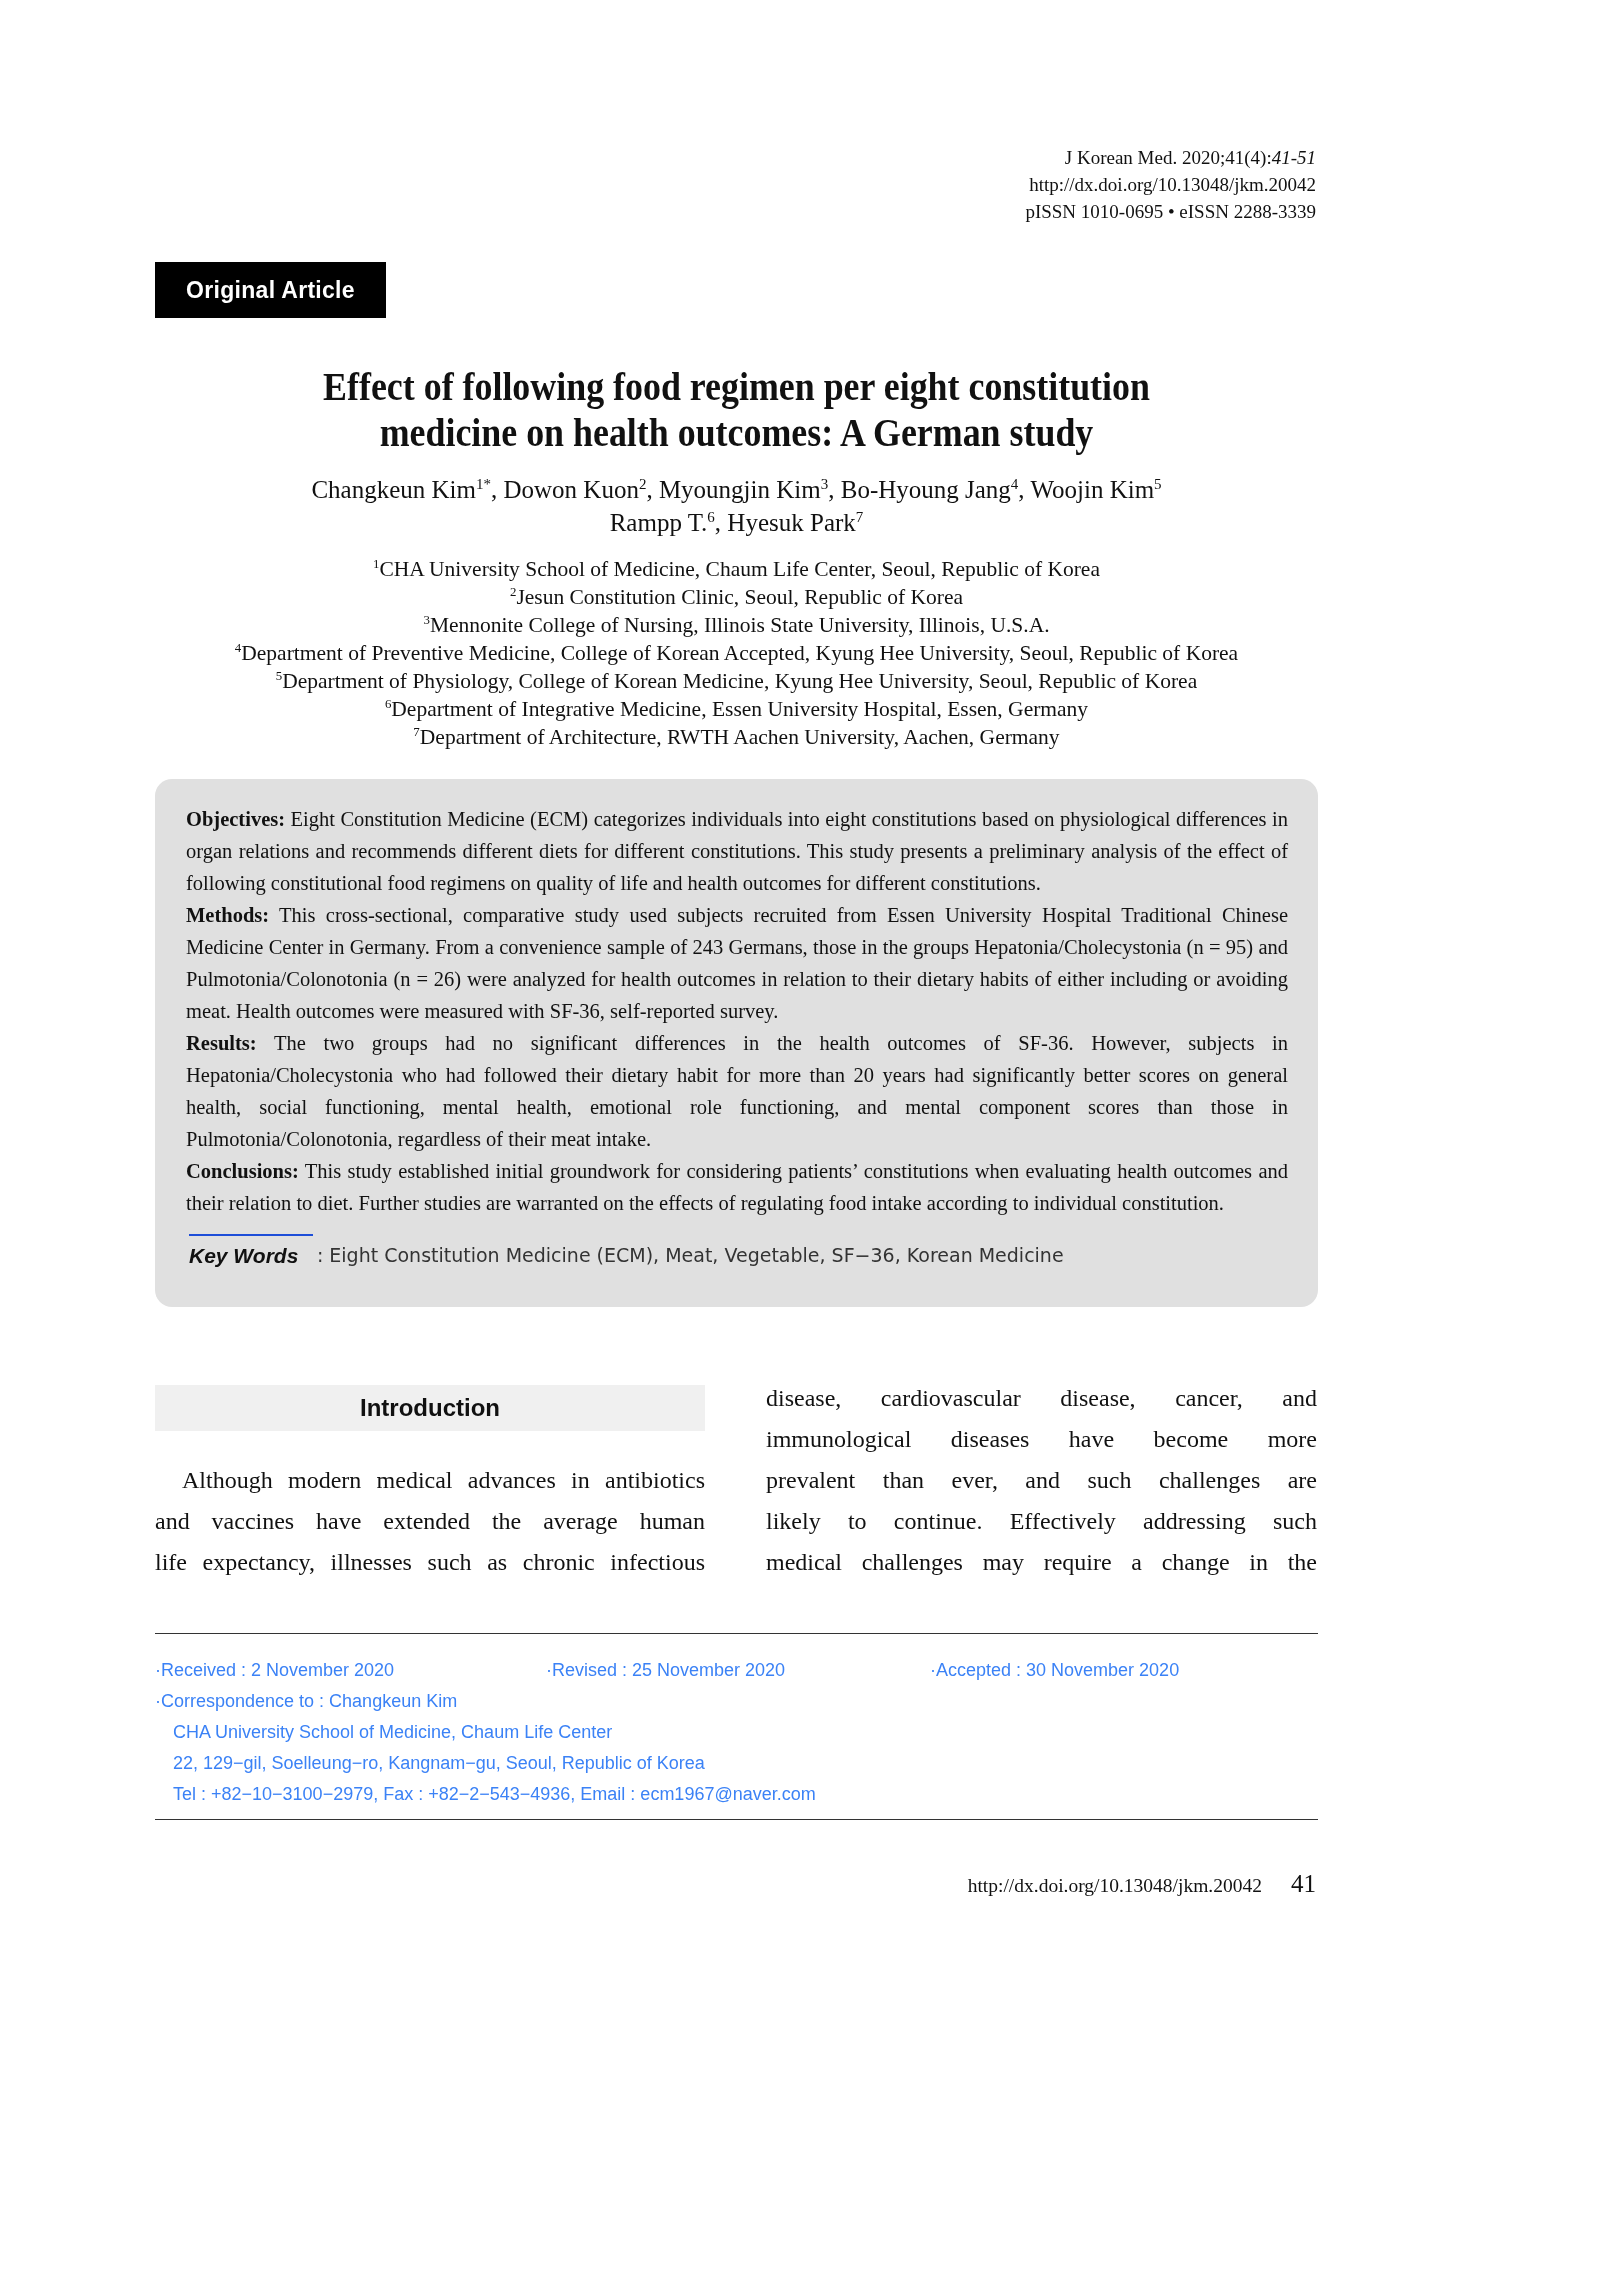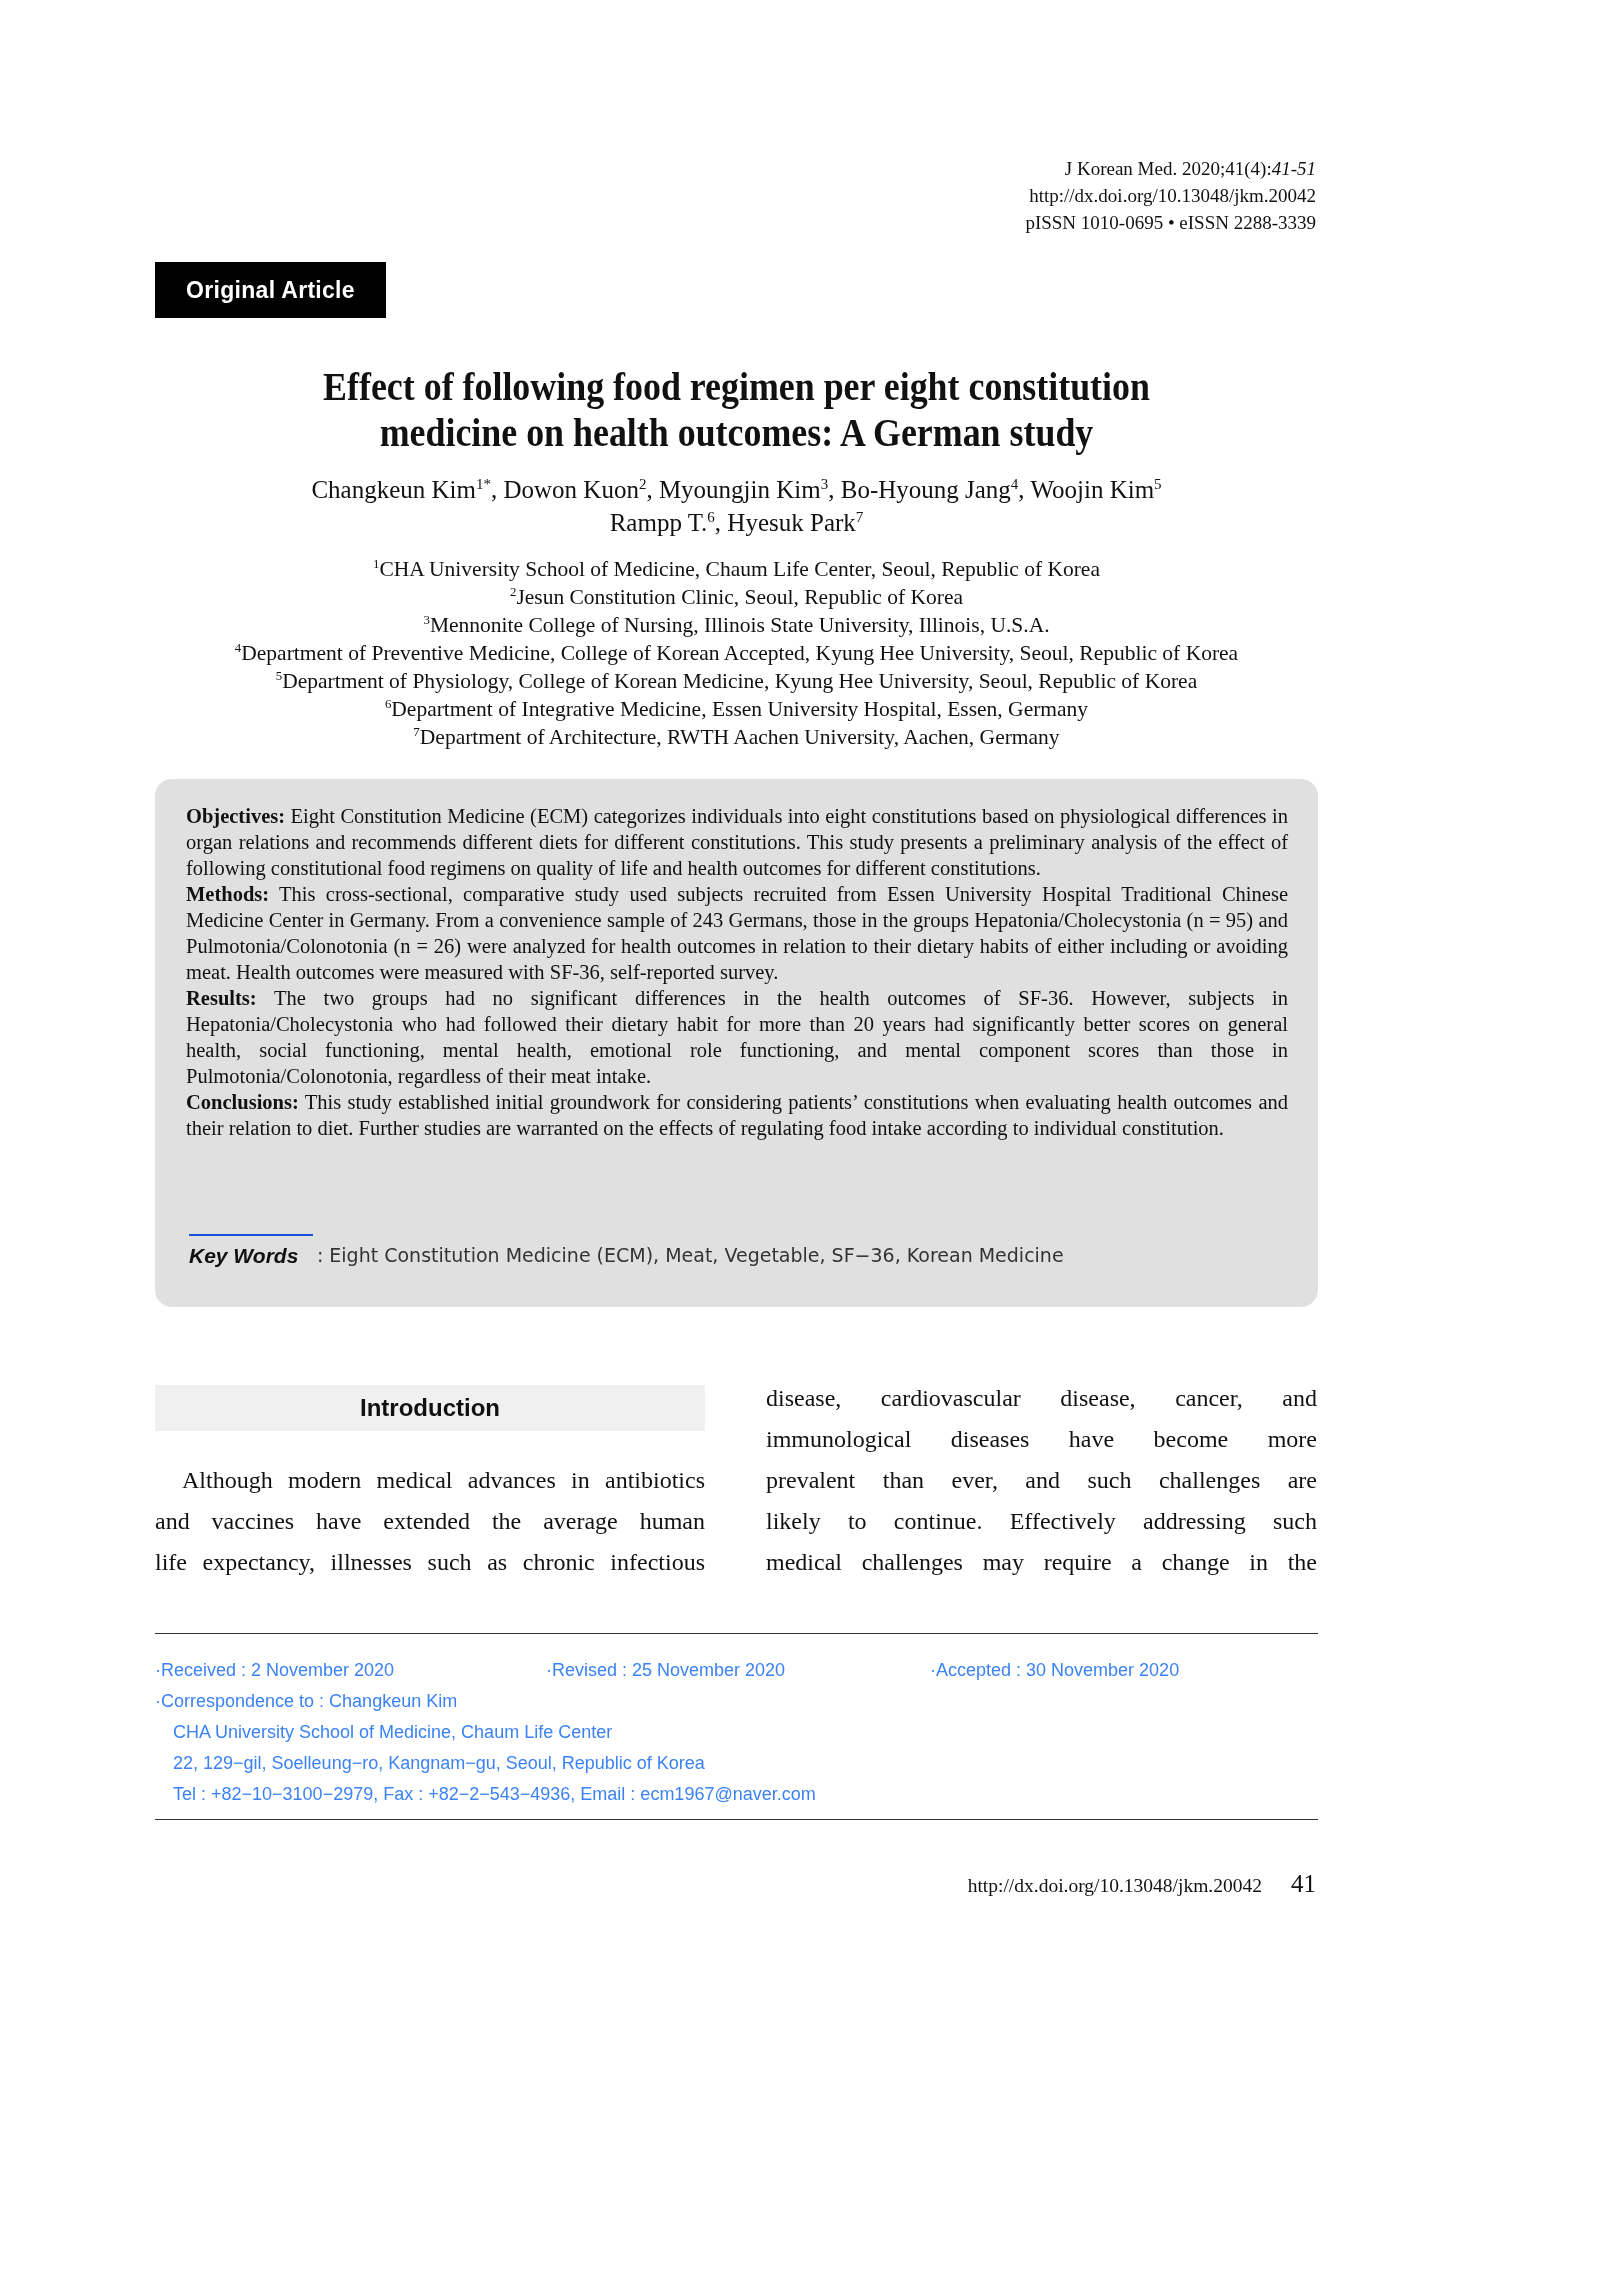--- a/index.html
+++ b/index.html
@@ -1,31 +1,31 @@
 <!DOCTYPE html>
 <html style="font-size:10.4px"><head>
 <meta charset="utf-8">
 <style>
   html, body { margin: 0; padding: 0; background: #ffffff; }
   body { width: 1616px; height: 2284px; position: relative; overflow: hidden;
          font-family: "Liberation Serif", serif; color: #111; }
   .abs { position: absolute; }
-  .journal-info { right: 300px; top: 155px; text-align: right; font-size: 19px; line-height: 27px; }
+  .journal-info { right: 300px; top: 144px; text-align: right; font-size: 19px; line-height: 27px; }
   .journal-info .it { font-style: italic; }
   .badge { left: 155px; top: 262px; width: 231px; height: 56px; background: #000; color: #fff;
            font-family: "Liberation Sans", sans-serif; font-weight: bold; font-size: 23px;
            display: flex; align-items: center; justify-content: center; letter-spacing: 0.3px; }
   .title { left: 155px; width: 1163px; top: 364px; text-align: center; font-weight: bold;
            font-size: 39px; line-height: 46px; transform: scaleX(0.92); transform-origin: center; }
   .authors { left: 155px; width: 1163px; top: 473px; text-align: center; font-size: 25px; line-height: 33px; }
   .authors sup, .affils sup { font-size: 0.6em; vertical-align: super; line-height: 0; }
   .affils { left: 155px; width: 1163px; top: 555px; text-align: center; font-size: 21.5px; line-height: 28px; }
   .abstract-box { left: 155px; top: 779px; width: 1163px; height: 528px; background: #e0e0e0;
                   border-radius: 17px; box-sizing: border-box; padding: 23.5px 30px 0 31px; }
-  .abstract-text { font-size: 20.5px; line-height: 26px; text-align: justify; }
+  .abstract-text { font-size: 20.5px; line-height: 32px; text-align: justify; }
   .abstract-text p { margin: 0; }
   .abstract-text b { font-weight: bold; }
   .kw-row { position: absolute; left: 34px; top: 464px; display: flex; align-items: center; }
   .kw-label { font-family: "Liberation Sans", sans-serif; font-weight: bold; font-style: italic;
               font-size: 21px; border-top: 2px solid #1d4ed8; padding-top: 7.8px; width: 124px; margin-top: -9px; }
   .kw-text { font-family: "DejaVu Sans", sans-serif; font-size: 19px; color: #333; margin-left: 3.9px; }
   .intro-head { left: 155px; top: 1385px; width: 550px; height: 46px; background: #f0f0f0;
                 display: flex; align-items: center; justify-content: center;
                 font-family: "Liberation Sans", sans-serif; font-weight: bold; font-size: 24px; text-align: right; }
   .col { font-size: 24px; line-height: 41px; text-align: justify; text-align-last: justify; }

